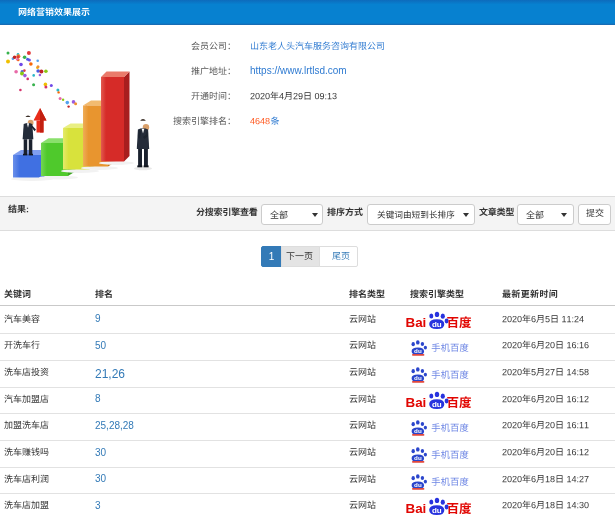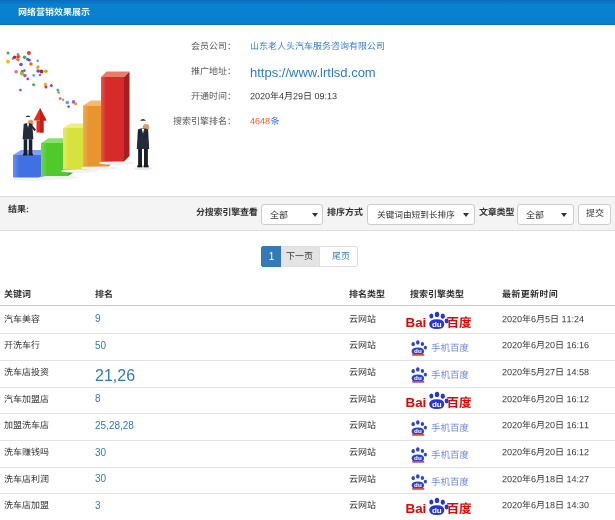--- a/index.html
+++ b/index.html
@@ -1,21 +1,21 @@
 <!DOCTYPE html>
 <html><head>
 <meta charset="utf-8">
 <style>
 html,body{margin:0;padding:0;}
 body{width:615px;height:520px;overflow:hidden;background:#fff;
   font-family:"Liberation Sans",sans-serif;position:relative;}
 .abs{position:absolute;}
 #hdr{left:0;top:0;width:615px;height:25px;
   background:linear-gradient(#0d6bbc 0%,#0781d0 18%,#0781d0 92%,#1c65ac 100%);}
-.val{font-size:13px;position:absolute;left:250px;}
+.val{font-size:10px;position:absolute;left:250px;}
 .blue{color:#2e7ad1;}
 #band{left:0;top:196px;width:615px;height:35px;background:#f4f4f4;
   border-top:1px solid #ddd;border-bottom:1px solid #ddd;box-sizing:border-box;}
 .sel{position:absolute;top:204px;height:21px;background:#fff;border:1px solid #ccc;border-radius:3px;
   box-sizing:border-box;}
 .sel .a{position:absolute;right:7px;top:8px;width:0;height:0;
   border-left:3px solid transparent;border-right:3px solid transparent;border-top:4px solid #333;}
 #btn{position:absolute;left:578px;top:204px;width:33px;height:21px;background:#fff;
   border:1px solid #ccc;border-radius:3px;box-sizing:border-box;}
 .pg{position:absolute;top:246px;height:20.5px;box-sizing:border-box;font-size:10px;line-height:19px;text-align:center;}
@@ -615,21 +615,21 @@
   </div>
 <div class="abs" style="left:4.0px;top:366.1px;">
     <svg width="45" height="11.7" viewBox="0 0 45 11.7" style="display:block" fill="#333">
       <use href="#q6d17r" xlink:href="#q6d17r" transform="translate(0.00 9.18) scale(0.009000 -0.009000)"></use>
       <use href="#q8f66r" xlink:href="#q8f66r" transform="translate(9.00 9.18) scale(0.009000 -0.009000)"></use>
       <use href="#q5e97r" xlink:href="#q5e97r" transform="translate(18.00 9.18) scale(0.009000 -0.009000)"></use>
       <use href="#q6295r" xlink:href="#q6295r" transform="translate(27.00 9.18) scale(0.009000 -0.009000)"></use>
       <use href="#q8d44r" xlink:href="#q8d44r" transform="translate(36.00 9.18) scale(0.009000 -0.009000)"></use>
     </svg>
   </div>
-<div class="td" style="left:95px;top:367.6px;font-size:16px;line-height:1;color:#337ab7;">21,26</div>
+<div class="td" style="left:95px;top:367.6px;font-size:12px;line-height:1;color:#337ab7;">21,26</div>
 <div class="abs" style="left:348.9px;top:366.1px;">
     <svg width="27" height="11.7" viewBox="0 0 27 11.7" style="display:block" fill="#333">
       <use href="#q4e91r" xlink:href="#q4e91r" transform="translate(0.00 9.18) scale(0.009000 -0.009000)"></use>
       <use href="#q7f51r" xlink:href="#q7f51r" transform="translate(9.00 9.18) scale(0.009000 -0.009000)"></use>
       <use href="#q7ad9r" xlink:href="#q7ad9r" transform="translate(18.00 9.18) scale(0.009000 -0.009000)"></use>
     </svg>
   </div>
 <svg class="bd-sj" style="left:408.5px;top:366.1px;" width="64" height="17" viewBox="0 0 64 17">
 <g fill="#2b46cc">
 <ellipse cx="4.2" cy="5.2" rx="1.7" ry="2.1"></ellipse>

